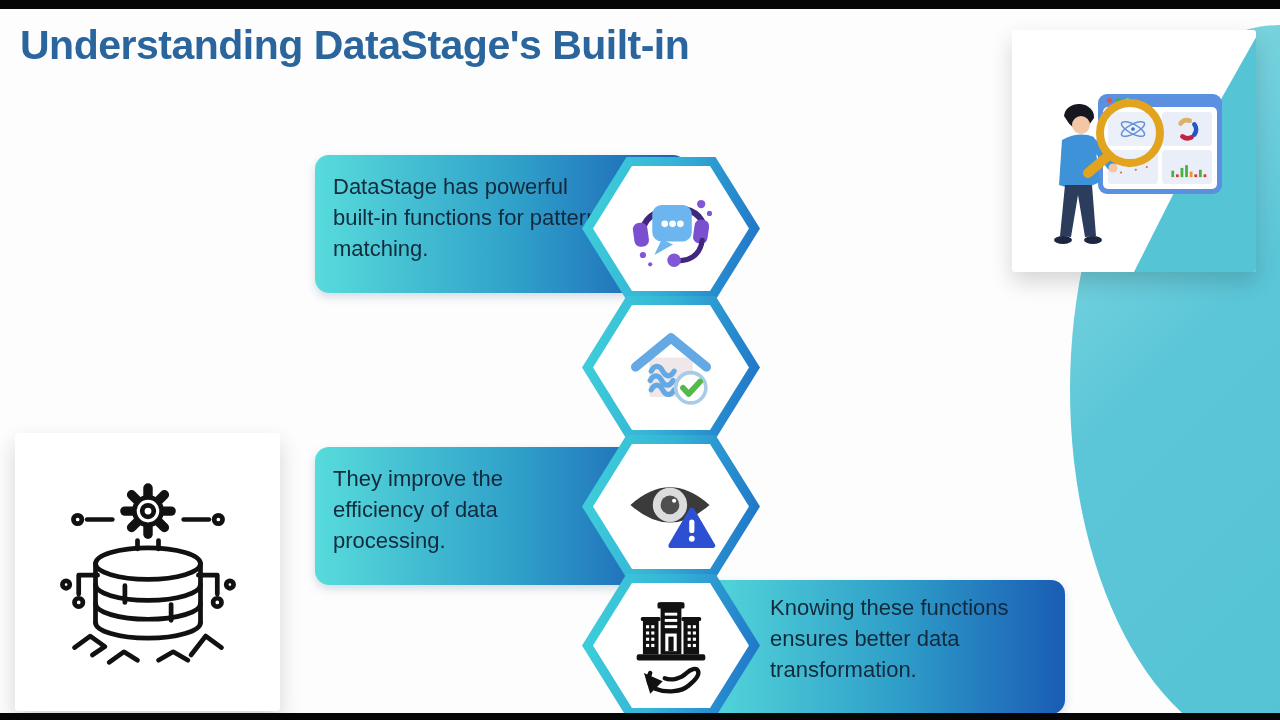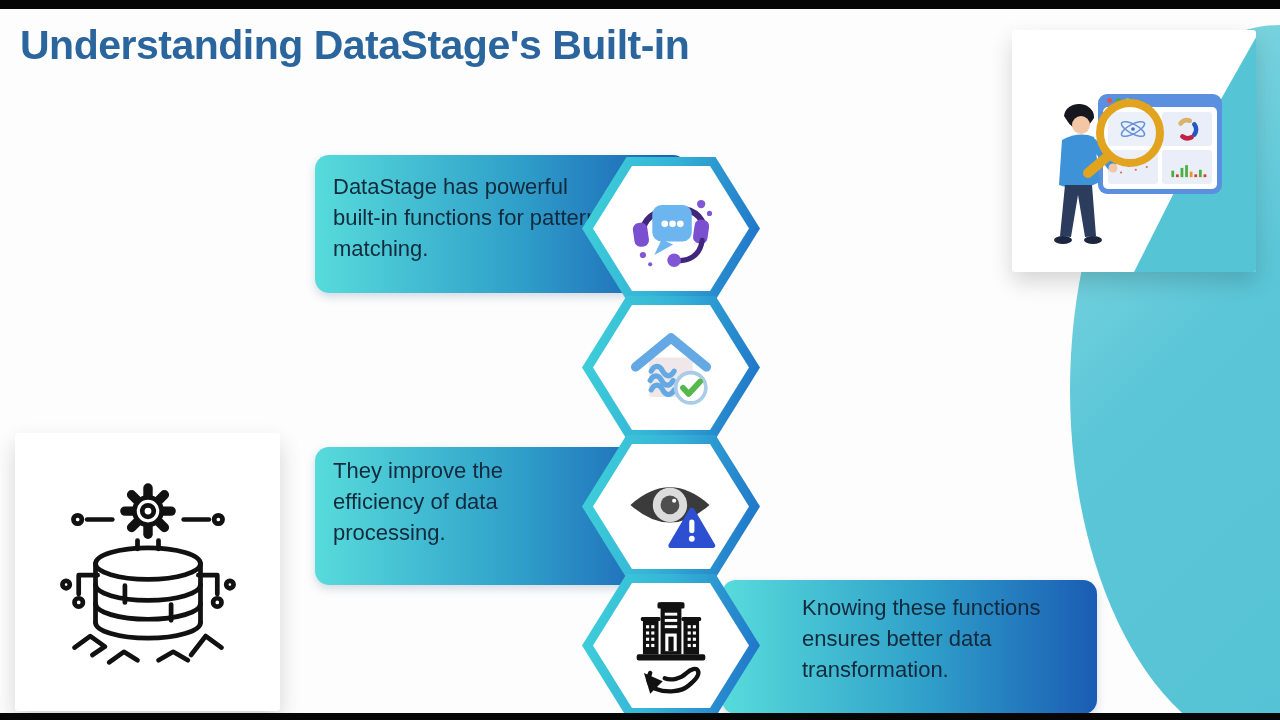--- a/index.html
+++ b/index.html
@@ -19,22 +19,22 @@
   .callout{position:absolute;height:138px;border-radius:14px;z-index:2;
            color:#13293c;font-size:22px;line-height:31px;font-weight:400;
            background:linear-gradient(90deg,#57dbdb 0%,#2f9fc9 55%,#1a5cb4 100%);
            box-shadow:0 4px 10px rgba(20,60,110,0.18);margin-left:32px;}
   .callout .txt{display:block;}
   .callout.c1{left:283px;top:155px;width:372px;}
   .callout.c1 .txt{padding:16px 0 0 18px;width:280px;}
   .callout.c2{left:690px;top:298px;width:375px;height:136px;}
   .callout.c2 .txt{padding:10px 0 0 78px;width:280px;}
   .callout.c3{left:283px;top:447px;width:372px;}
-  .callout.c3 .txt{padding:8px 0 0 18px;width:212px;}
-  .callout.c4{left:690px;top:580px;width:375px;height:134px;}
+  .callout.c3 .txt{padding:16px 0 0 18px;width:212px;}
+  .callout.c4{left:658px;top:580px;width:375px;height:134px;}
   .callout.c4 .txt{padding:12px 0 0 80px;width:290px;}
 
   .hex{position:absolute;left:582px;width:178px;height:143px;z-index:3;}
   .hex1{top:157px;} .hex2{top:296px;} .hex3{top:435px;} .hex4{top:574px;}
   .hex .hex-border{position:absolute;inset:0;
         background:linear-gradient(100deg,#3fd2da 0%,#35b4d6 45%,#1e6fc8 100%);
         clip-path:polygon(25% 0,75% 0,100% 50%,75% 100%,25% 100%,0 50%);}
   .hex .hex-inner{position:absolute;left:11px;right:11px;top:9px;bottom:9px;background:#fff;
         clip-path:polygon(25% 0,75% 0,100% 50%,75% 100%,25% 100%,0 50%);
         display:flex;align-items:center;justify-content:center;}

